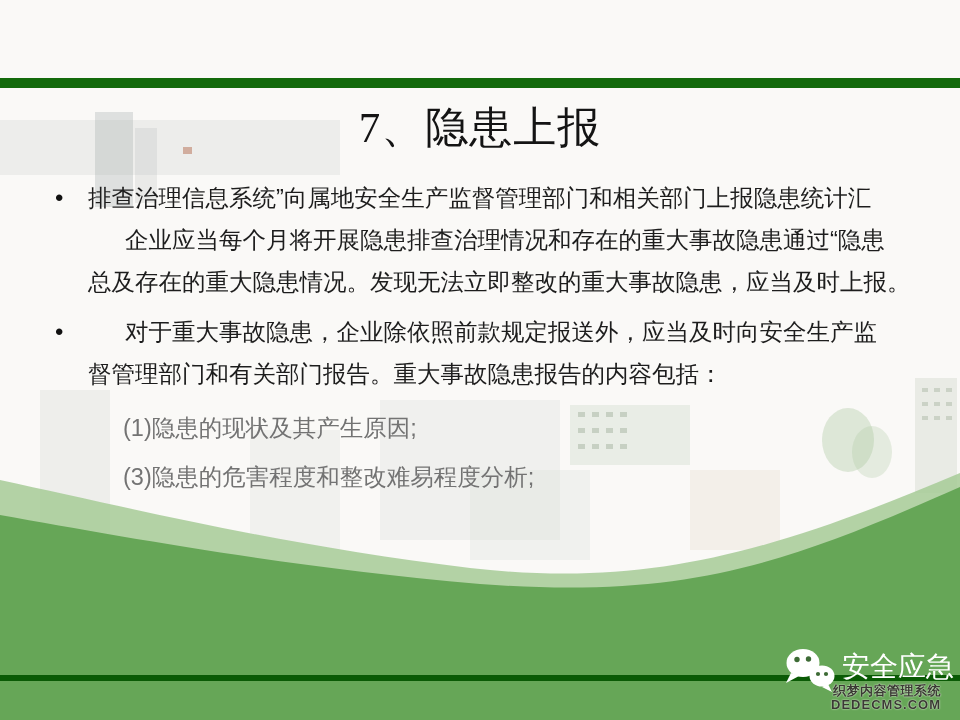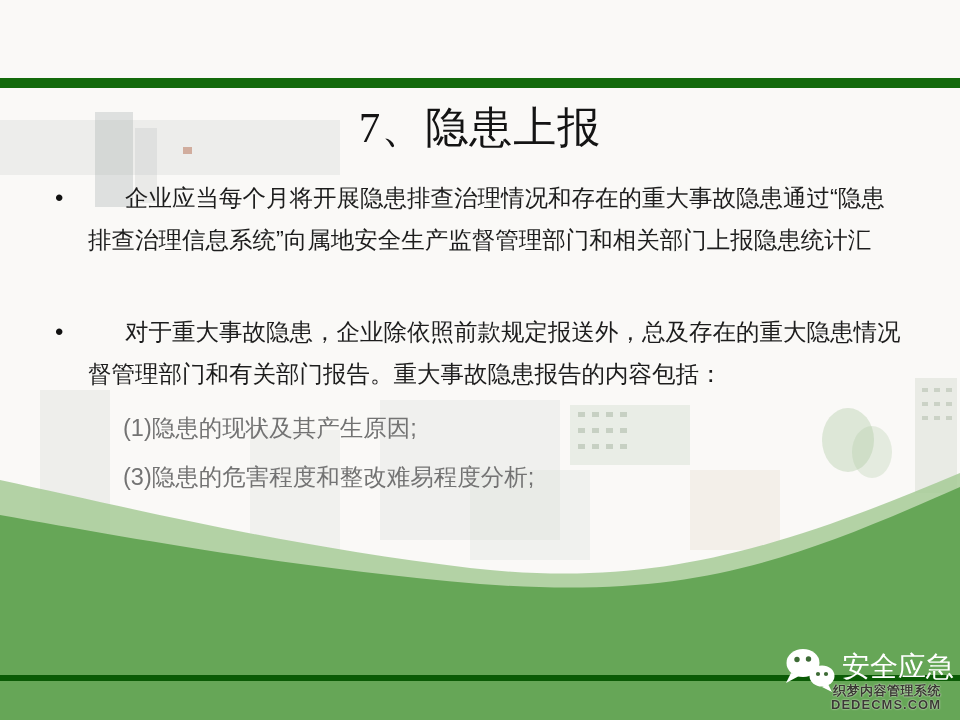--- a/index.html
+++ b/index.html
@@ -108,27 +108,28 @@
     <path d="M0,75 C130,98 280,126 480,144 C690,160 790,122 960,47 L960,280 L0,280 Z" fill="#66a657"></path>
     <rect x="0" y="235" width="960" height="6" fill="#0a5a05"></rect>
   </svg>
 
   <div class="top-bar"></div>
 
   <h1 class="title">7、隐患上报</h1>
 
   <div class="para p1">
     <span class="dot">•</span>
+    <div class="ln">排查治理信息系统”向属地安全生产监督管理部门和相关部门上报隐患统计汇</div>
     <div class="ln first">企业应当每个月将开展隐患排查治理情况和存在的重大事故隐患通过“隐患</div>
-    <div class="ln">排查治理信息系统”向属地安全生产监督管理部门和相关部门上报隐患统计汇</div>
+    <div class="ln">总及存在的重大隐患情况。发现无法立即整改的重大事故隐患，应当及时上报。</div>
   </div>
 
   <div class="para p2">
     <span class="dot">•</span>
-    <div class="ln first">对于重大事故隐患，企业除依照前款规定报送外，总及存在的重大隐患情况</div>
+    <div class="ln first">对于重大事故隐患，企业除依照前款规定报送外，应当及时向安全生产监</div>
     <div class="ln">督管理部门和有关部门报告。重大事故隐患报告的内容包括：</div>
   </div>
 
   <div class="item i1">(1)隐患的现状及其产生原因;</div>
   <div class="item i2">(3)隐患的危害程度和整改难易程度分析;</div>
 
   <div class="brand">
     <svg class="wechat" width="56" height="52" viewBox="0 0 56 52">
       <ellipse cx="21" cy="17" rx="16.5" ry="14" fill="#ffffff"></ellipse>
       <path d="M9,27 L4,37 L17,30 Z" fill="#ffffff"></path>

